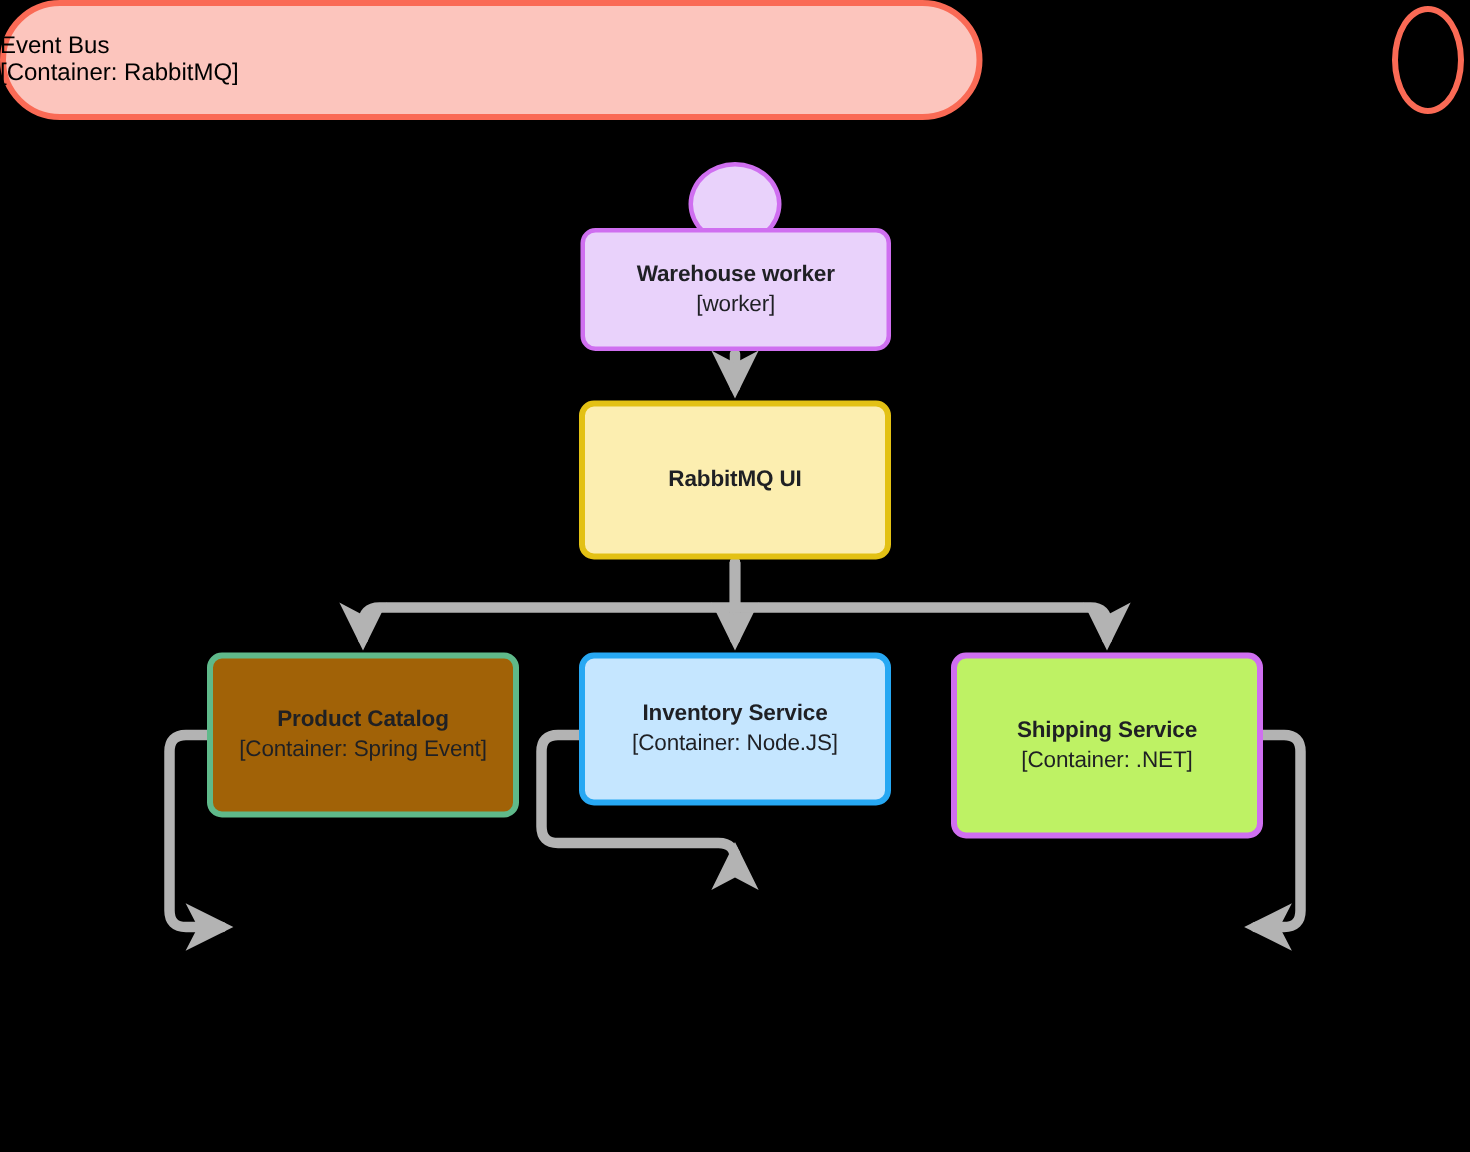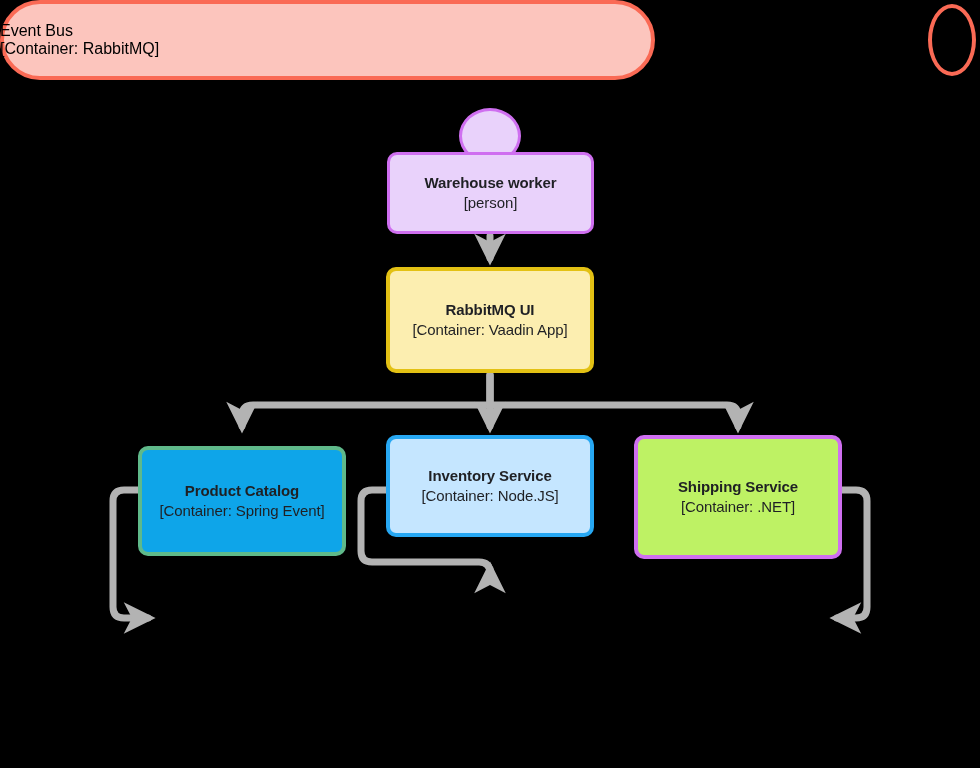--- a/index.html
+++ b/index.html
@@ -81,24 +81,24 @@
     width: 208px;
     height: 106px;
     background: #fceeb0;
     border: 4px solid #e3c114;
     border-radius: 10px;
   }
 
   
   #node-product-catalog {
     left: 138px;
-    top: 446px;
+    top: 435px;
     width: 208px;
     height: 110px;
-    background: #0ea5e9;
+    background: #a16207;
     border: 4px solid #5fb98a;
     border-radius: 10px;
   }
 
   
   #node-inventory-service {
     left: 386px;
     top: 435px;
     width: 208px;
     height: 102px;
@@ -187,26 +187,25 @@
 
       <path d="M 386 490 L 372 490 Q 361 490 361 501 L 361 551 Q 361 562 372 562 L 479 562 Q 490 562 490 573 L 490 569" marker-end="url(#arrow)"></path>
 
       <path d="M 842 490 L 856 490 Q 867 490 867 501 L 867 607 Q 867 618 856 618 L 837 618" marker-end="url(#arrow)"></path>
     </g>
   </svg>
 
   <div id="node-person-head"></div>
   <div class="node" id="node-person-box">
     <div class="title">Warehouse worker</div>
-    <div class="subtitle">[person]</div>
+    <div class="subtitle">[worker]</div>
   </div>
 
   <div class="node" id="node-warehouse-ui">
     <div class="title">RabbitMQ UI</div>
-    <div class="subtitle">[Container: Vaadin App]</div>
   </div>
 
   <div class="node" id="node-product-catalog">
     <div class="title">Product Catalog</div>
     <div class="subtitle">[Container: Spring Event]</div>
   </div>
 
   <div class="node" id="node-inventory-service">
     <div class="title">Inventory Service</div>
     <div class="subtitle">[Container: Node.JS]</div>

